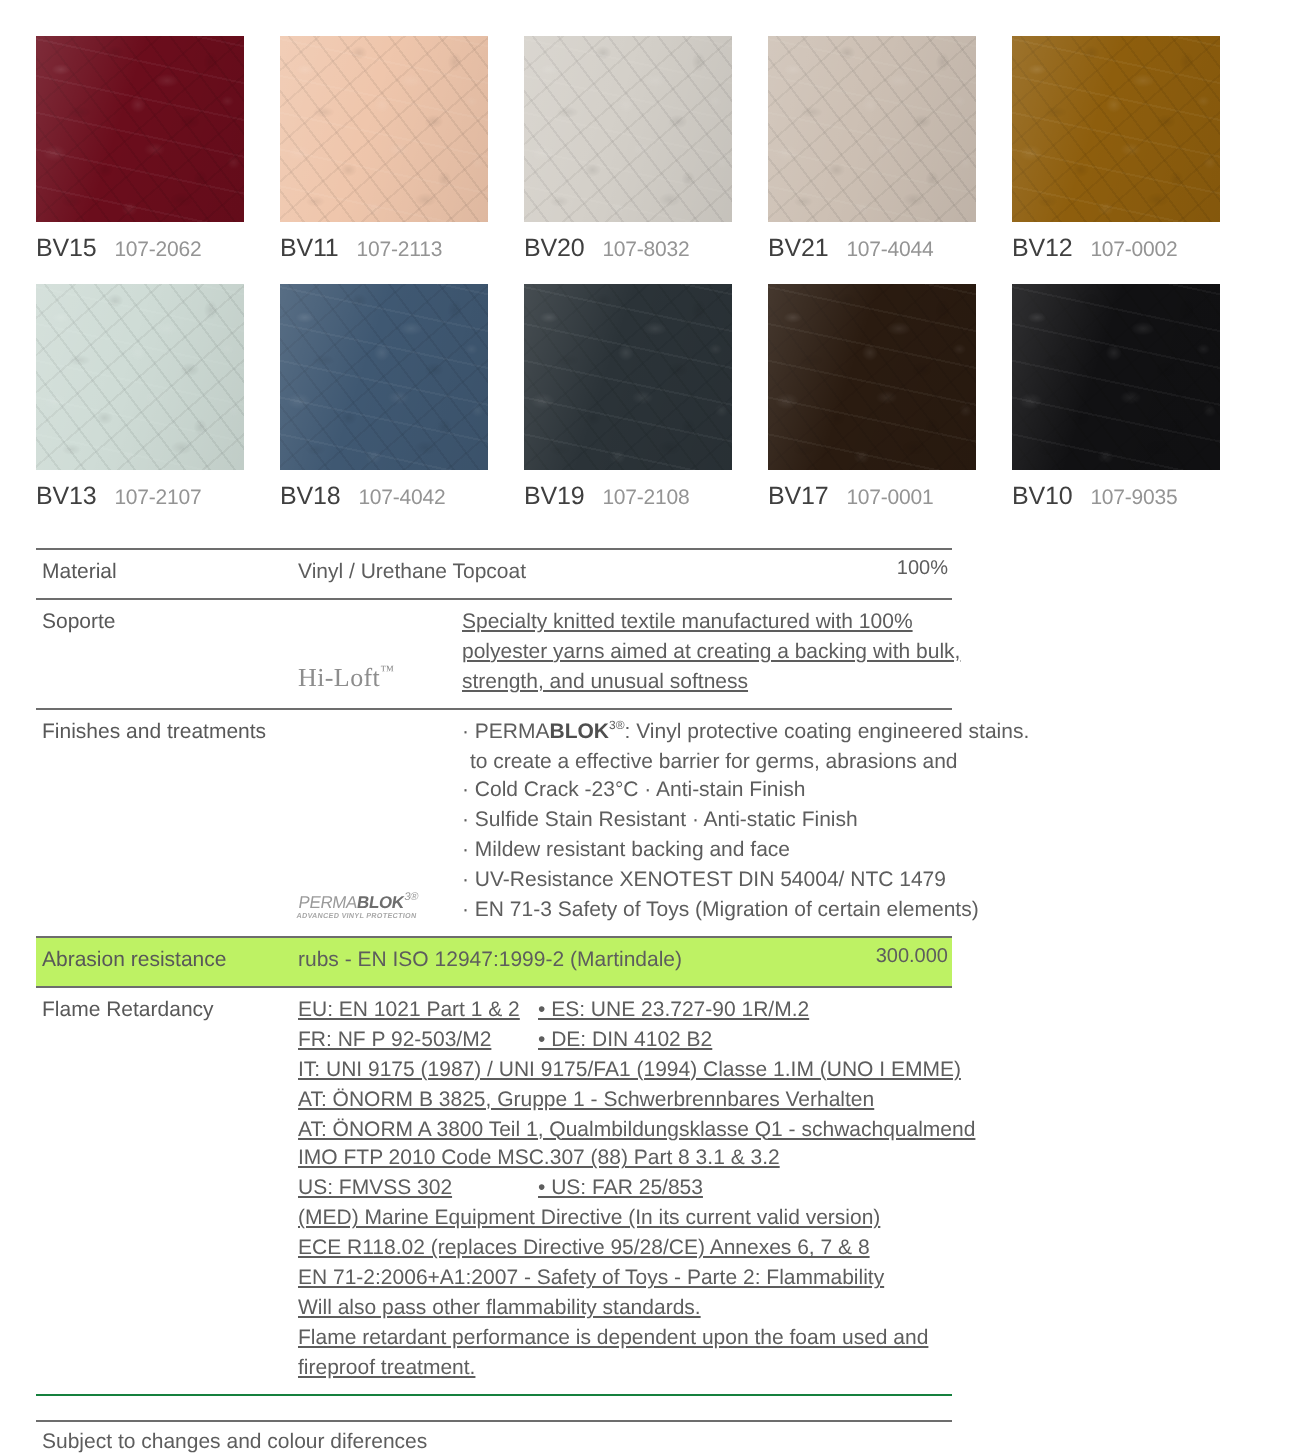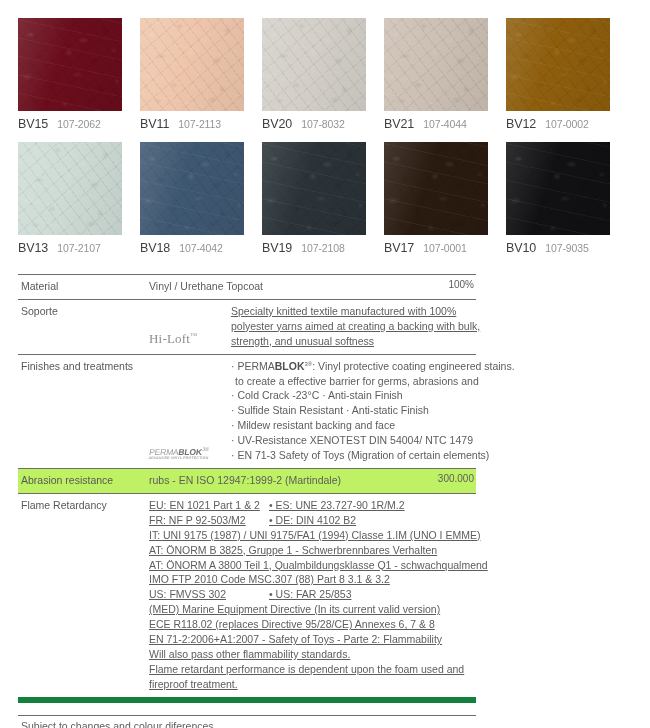--- a/index.html
+++ b/index.html
@@ -98,21 +98,21 @@
     margin: 19px 18px 0 18px;
     width: 458px;
   }
   .spec-row {
     display: flex;
     border-top: 1px solid #6d6d6d;
     padding: 4px 0 5px 0;
     align-items: flex-start;
   }
   .spec-row.shade { background: #bef264; }
-  .spec-row.last { border-bottom: 6px solid #15803d; }
+  .spec-row.last { border-bottom: 1px solid #15803d; }
   .spec-label {
     width: 131px;
     flex: 0 0 131px;
     font-size: 10.5px;
     color: #585858;
     line-height: 1.42;
     padding-left: 3px;
     box-sizing: border-box;
   }
   .spec-body {

